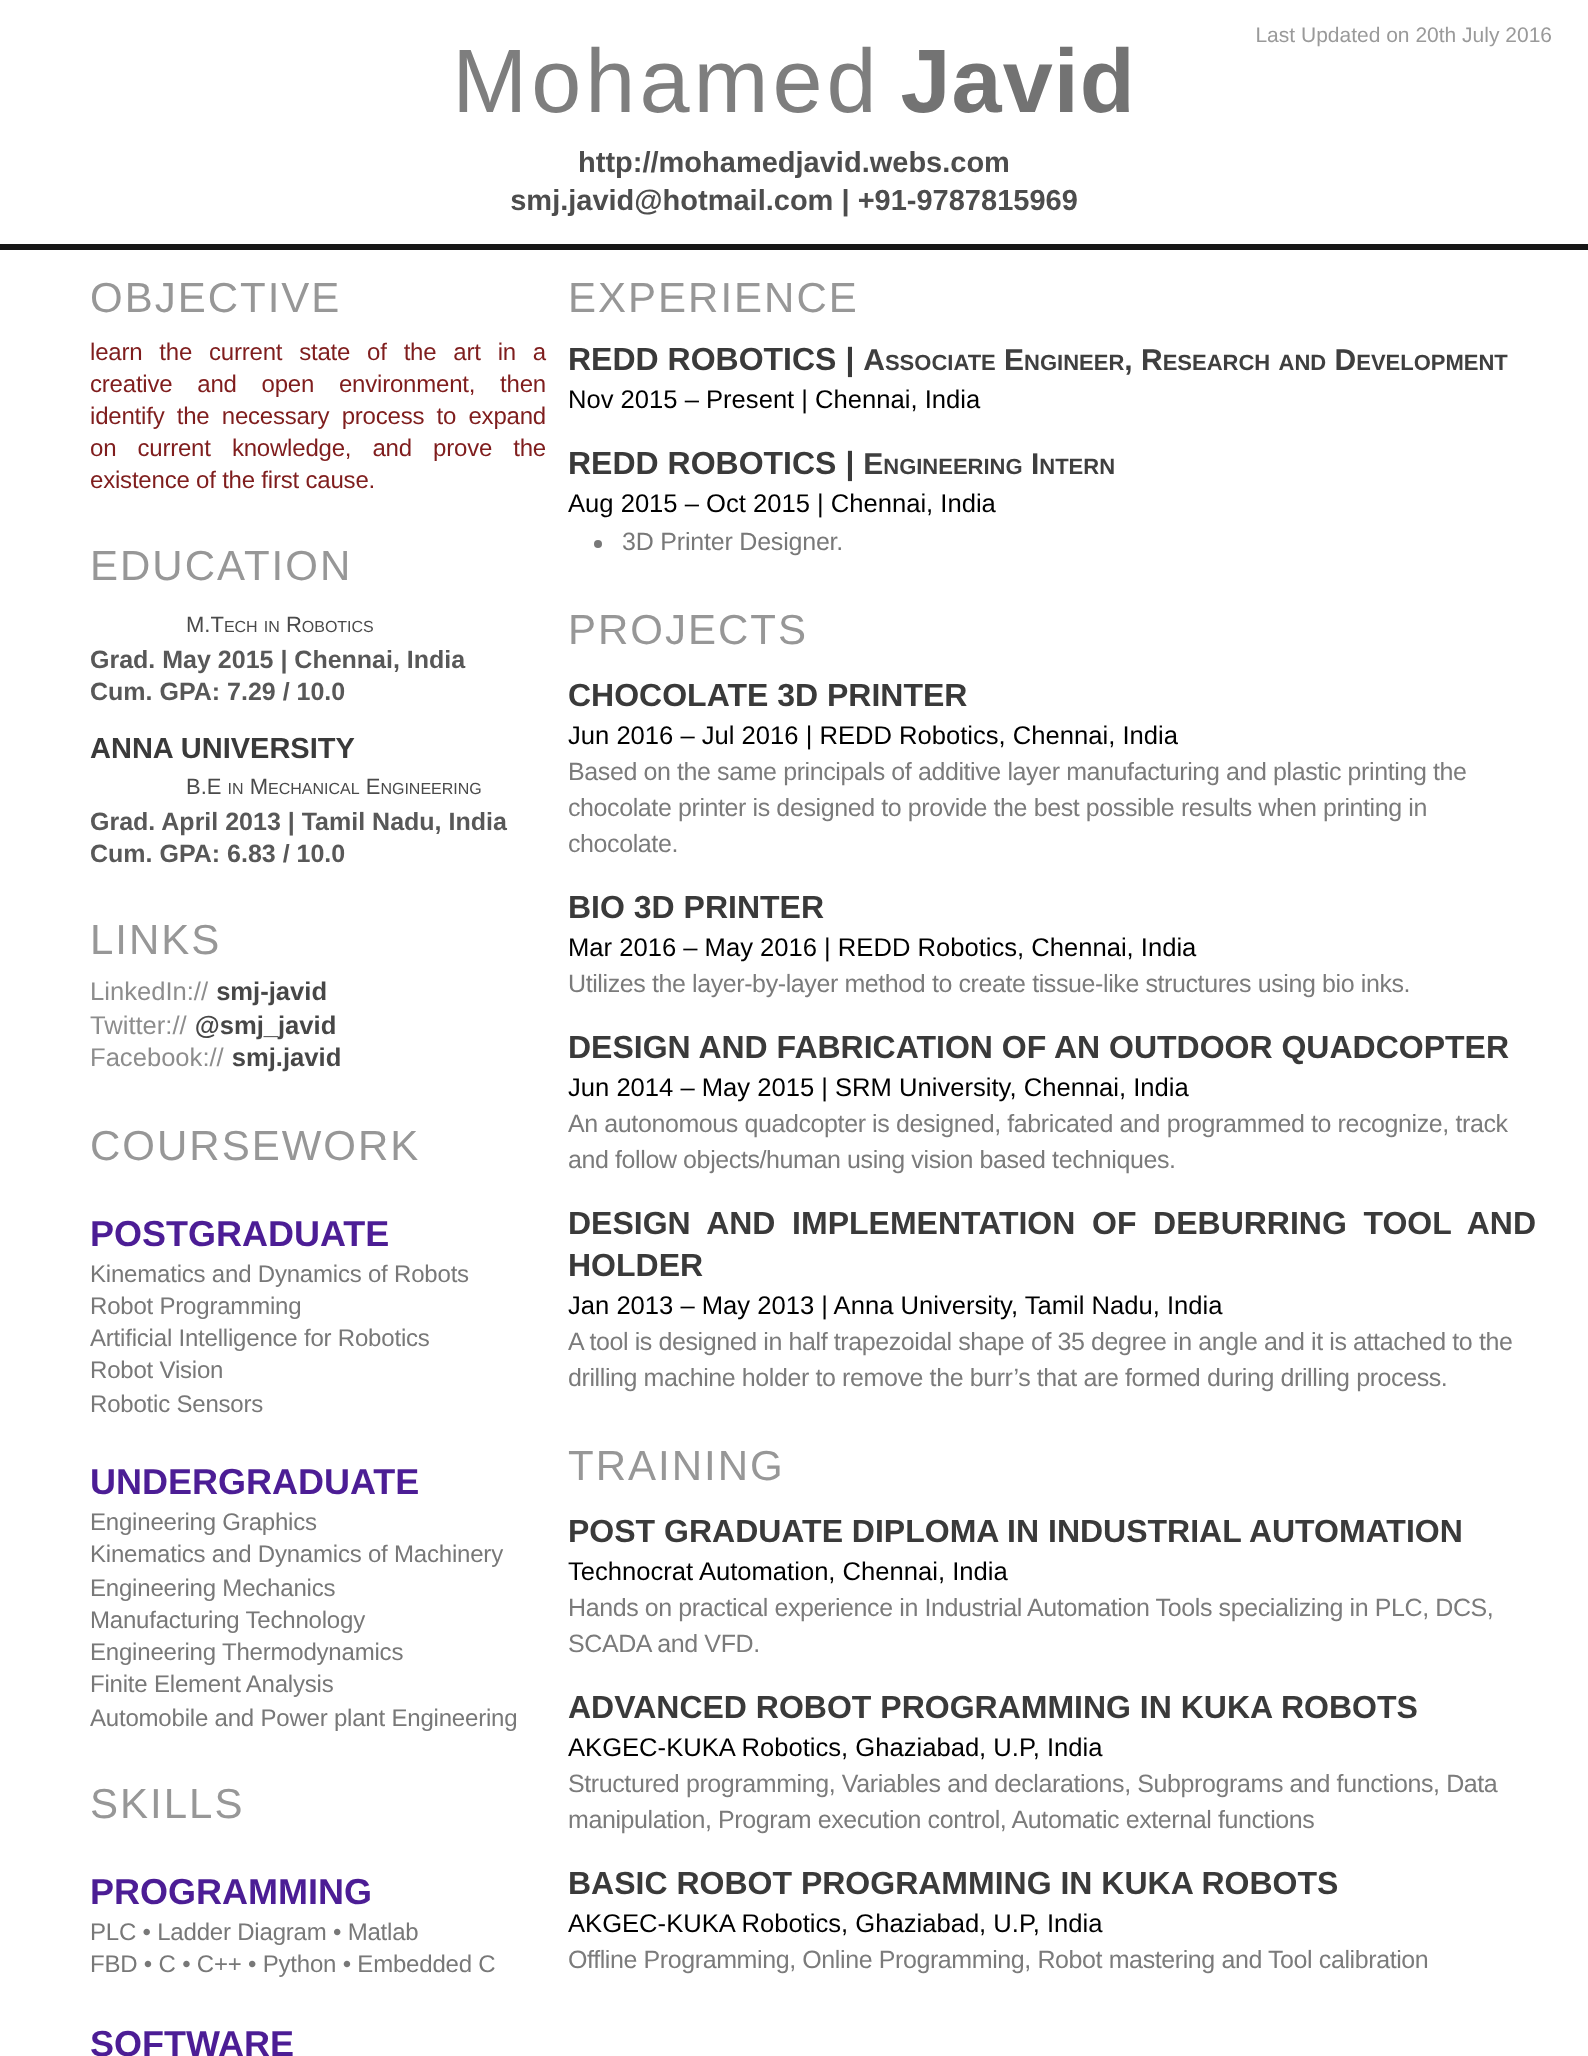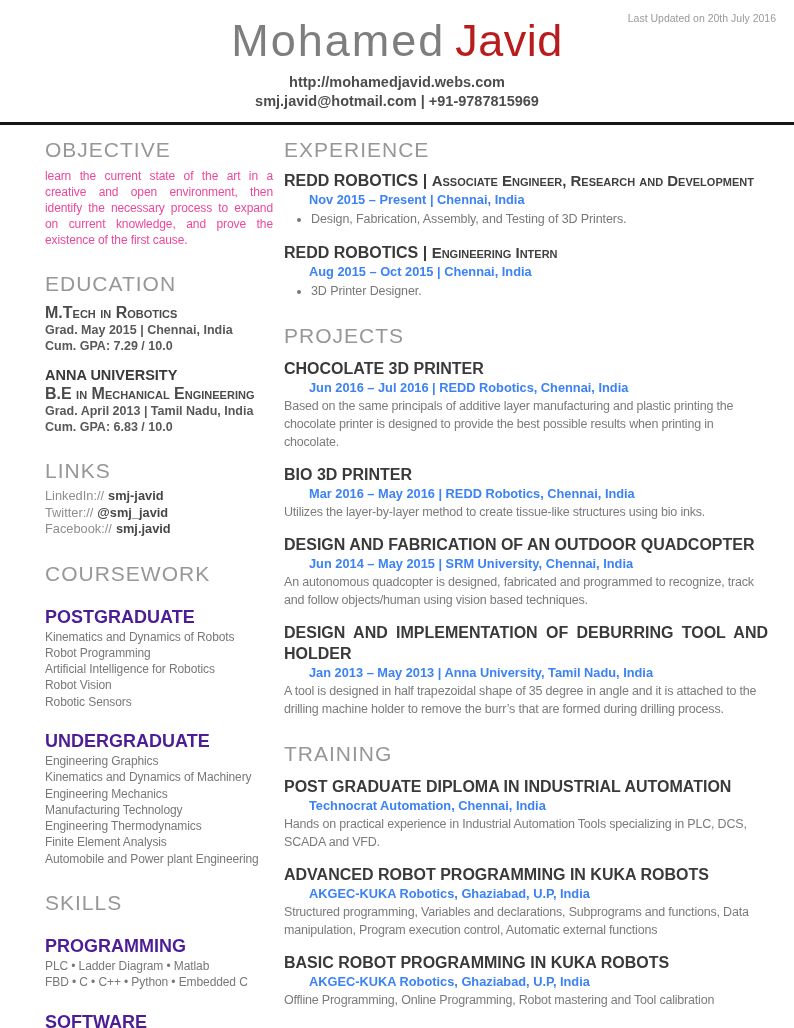--- a/index.html
+++ b/index.html
@@ -15,21 +15,21 @@
   
   .last-updated {
     position: absolute;
     top: 12px; right: 18px;
     font-size: 10.5px;
     color: #9a9a9a;
   }
   .header { text-align: center; padding-top: 16px; }
   .name { margin: 0; font-size: 45px; line-height: 50px; font-weight: normal; }
   .name .first { font-weight: 200; color: #7e7e7e; letter-spacing: 2px; margin-right: 10px; text-align: center; }
-  .name .last  { font-weight: 400; color: #b91c1c; letter-spacing: 0.5px; }
+  .name .last  { font-weight: 700; color: #737373; letter-spacing: 0.5px; }
   .website, .contact {
     font-size: 14.5px; font-weight: bold; color: #4d4d4d; line-height: 19px;
   }
   .website { margin-top: 7px; }
   .rule { border: 0; border-top: 3px solid #161616; margin: 11px 0 0 0; }
 
   
   .columns { display: flex; align-items: flex-start; }
   .col-left  { flex: none; width: 228px; margin-left: 45px; }
   .col-right { flex: none; width: 484px; margin-left: 11px; }
@@ -38,44 +38,44 @@
     margin: 24px 0 0 0;
     font-size: 21px;
     font-weight: 300;
     color: #979797;
     letter-spacing: 1px;
     line-height: 24px;
   }
   .section-title.first { margin-top: 13px; }
 
   
-  .body-text { font-size: 12px; line-height: 16px; color: #ec4899; letter-spacing: -0.1px; }
+  .body-text { font-size: 12px; line-height: 16px; color: #7f1d1d; letter-spacing: -0.1px; }
   .objective-text { margin: 6px 0 0 0; text-align: justify; }
 
   .edu { margin-top: 8px; }
   .edu + .edu { margin-top: 12px; }
   .heading-l { margin: 0; font-size: 14.5px; font-weight: bold; color: #3a3a3a; line-height: 19px; }
-  .degree { font-variant: small-caps; font-weight: 700; color: #4a4a4a; font-size: 16px; line-height: 18px; }
+  .degree { font-variant: small-caps; font-weight: 400; color: #4a4a4a; font-size: 11px; line-height: 18px; margin-left: 48px; }
   .meta-l { font-size: 12.5px; font-weight: bold; color: #585858; line-height: 16px; }
 
   .links-block { margin-top: 5px; }
   .links-line { font-size: 12.8px; line-height: 16.5px; }
   .links-label { color: #8d8d8d; margin-right: 4px; margin-top: 48px; }
   .links-value { font-weight: bold; color: #474747; }
 
   .group-heading { margin: 21px 0 0 0; font-size: 18px; font-weight: bold; color: #4c1d95; line-height: 20px; }
   .plain-list { list-style: none; margin: 2px 0 0 0; padding: 0; }
   .plain-list li { font-size: 12px; line-height: 16.3px; color: #787878; letter-spacing: -0.1px; }
 
   
   .job { margin-top: 8px; }
   .job + .job { margin-top: 14px; }
   .job-head { margin: 0; font-size: 16px; font-weight: bold; color: #3a3a3a; line-height: 21px; }
   .job-role { font-variant: small-caps; font-weight: 600; font-size: 15px; color: #3f3f3f; }
-  .meta-r { font-size: 12.8px; font-weight: bold; color: #3b82f6; line-height: 17px; margin-left: 25px; }
+  .meta-r { font-size: 12.8px; font-weight: normal; color: #000000; line-height: 17px; }
   .bullets { margin: 3px 0 0 0; padding-left: 27px; }
   .bullets li { font-size: 12.5px; line-height: 17px; color: #787878; letter-spacing: -0.1px; }
 
   .item { margin-top: 10px; }
   .item + .item { margin-top: 13px; }
   .heading-r { margin: 0; font-size: 16px; font-weight: bold; color: #3a3a3a; line-height: 21px; }
   .heading-r.justify { text-align: justify; }
   .desc { margin: 1px 0 0 0; font-size: 12.5px; line-height: 18px; color: #7b7b7b; letter-spacing: -0.2px; }
 </style>
 </head>
@@ -154,23 +154,20 @@
 
     </div>
 
     <div class="col-right">
 
       <h2 class="section-title first">EXPERIENCE</h2>
 
       <div class="job">
         <h3 class="job-head"><span>REDD ROBOTICS</span> <span>|</span> <span class="job-role">Associate Engineer, Research and Development</span></h3>
         <div class="meta-r">Nov 2015 – Present | Chennai, India</div>
-        <ul class="bullets">
-          <li>Design, Fabrication, Assembly, and Testing of 3D Printers.</li>
-        </ul>
       </div>
 
       <div class="job">
         <h3 class="job-head"><span>REDD ROBOTICS</span> <span>|</span> <span class="job-role">Engineering Intern</span></h3>
         <div class="meta-r">Aug 2015 – Oct 2015 | Chennai, India</div>
         <ul class="bullets">
           <li>3D Printer Designer.</li>
         </ul>
       </div>
 

